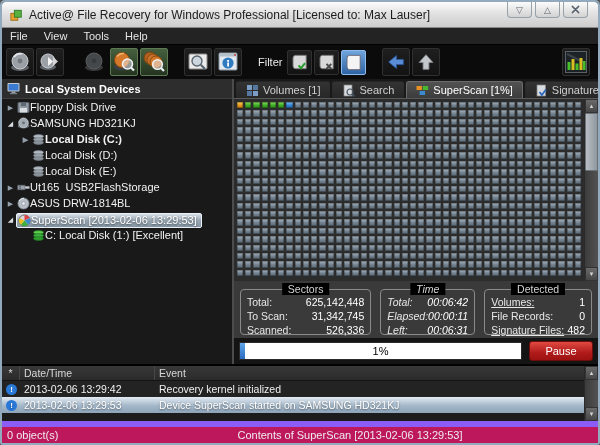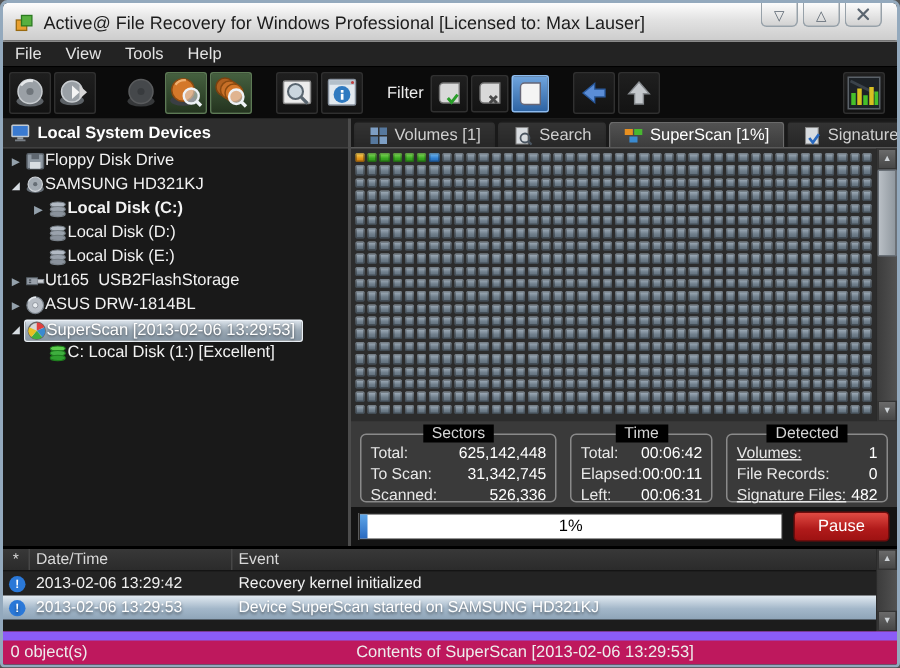--- a/index.html
+++ b/index.html
@@ -72,21 +72,21 @@
             display:flex; align-items:center; justify-content:center; font-size:6px; color:#cfd4d8; flex:none; }
   .vtrack { flex:1; background:linear-gradient(90deg,#3c3c3c,#525252); position:relative; }
   .vthumb { position:absolute; top:0; left:0; right:0; height:58px;
             background:linear-gradient(90deg,#b9bfc5,#8f979e); border:1px solid #6a7178; border-radius:1px; }
 
   
   .stats { height:57px; background:#3a3a3a; display:flex; gap:9px; padding:8px 6px 3px 6px; flex:none; }
   .group { position:relative; border:1px solid #8a8a8a; border-radius:4px; padding:5px 6px 1px 6px; }
   .group-title { position:absolute; top:-7px; left:50%; transform:translateX(-50%);
                  background:#000000; padding:0 6px; color:#d4d4d4; font-size:10.5px; white-space:nowrap; }
-  .g-sectors { flex:1.5; } .g-time { flex:1.0; } .g-detected { flex:1.2; }
+  .g-sectors { flex:1.5; } .g-time { flex:1.0;font-style:italic; } .g-detected { flex:1.2; }
   .stat-row { display:flex; justify-content:space-between; font-size:10.5px; line-height:14px; color:#e8e8e8; }
   .stat-row .val { color:#fff; }
   .stat-row .lbl.underline { text-decoration:underline; }
 
   
   .progress-row { height:26px; background:#141414; display:flex; align-items:center; gap:7px; padding:0 5px; flex:none; }
   .progressbar { flex:1; height:18px; background:#fff; border:1px solid #2a2a2a; position:relative;
                  display:flex; align-items:center; justify-content:center; }
   .pfill { position:absolute; left:0; top:0; bottom:0; background:linear-gradient(#5fa6e8,#2a6ac0); }
   .ptext { position:relative; font-size:11px; color:#000; }

